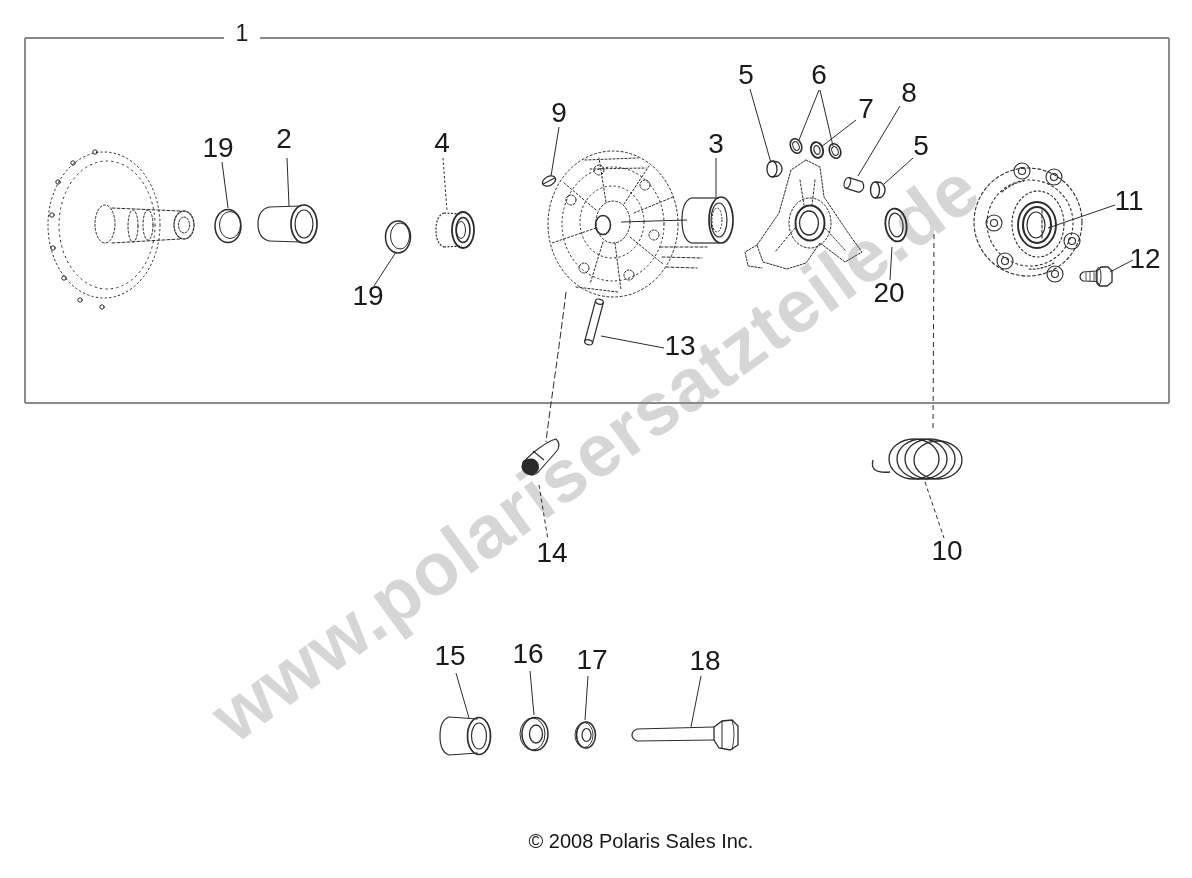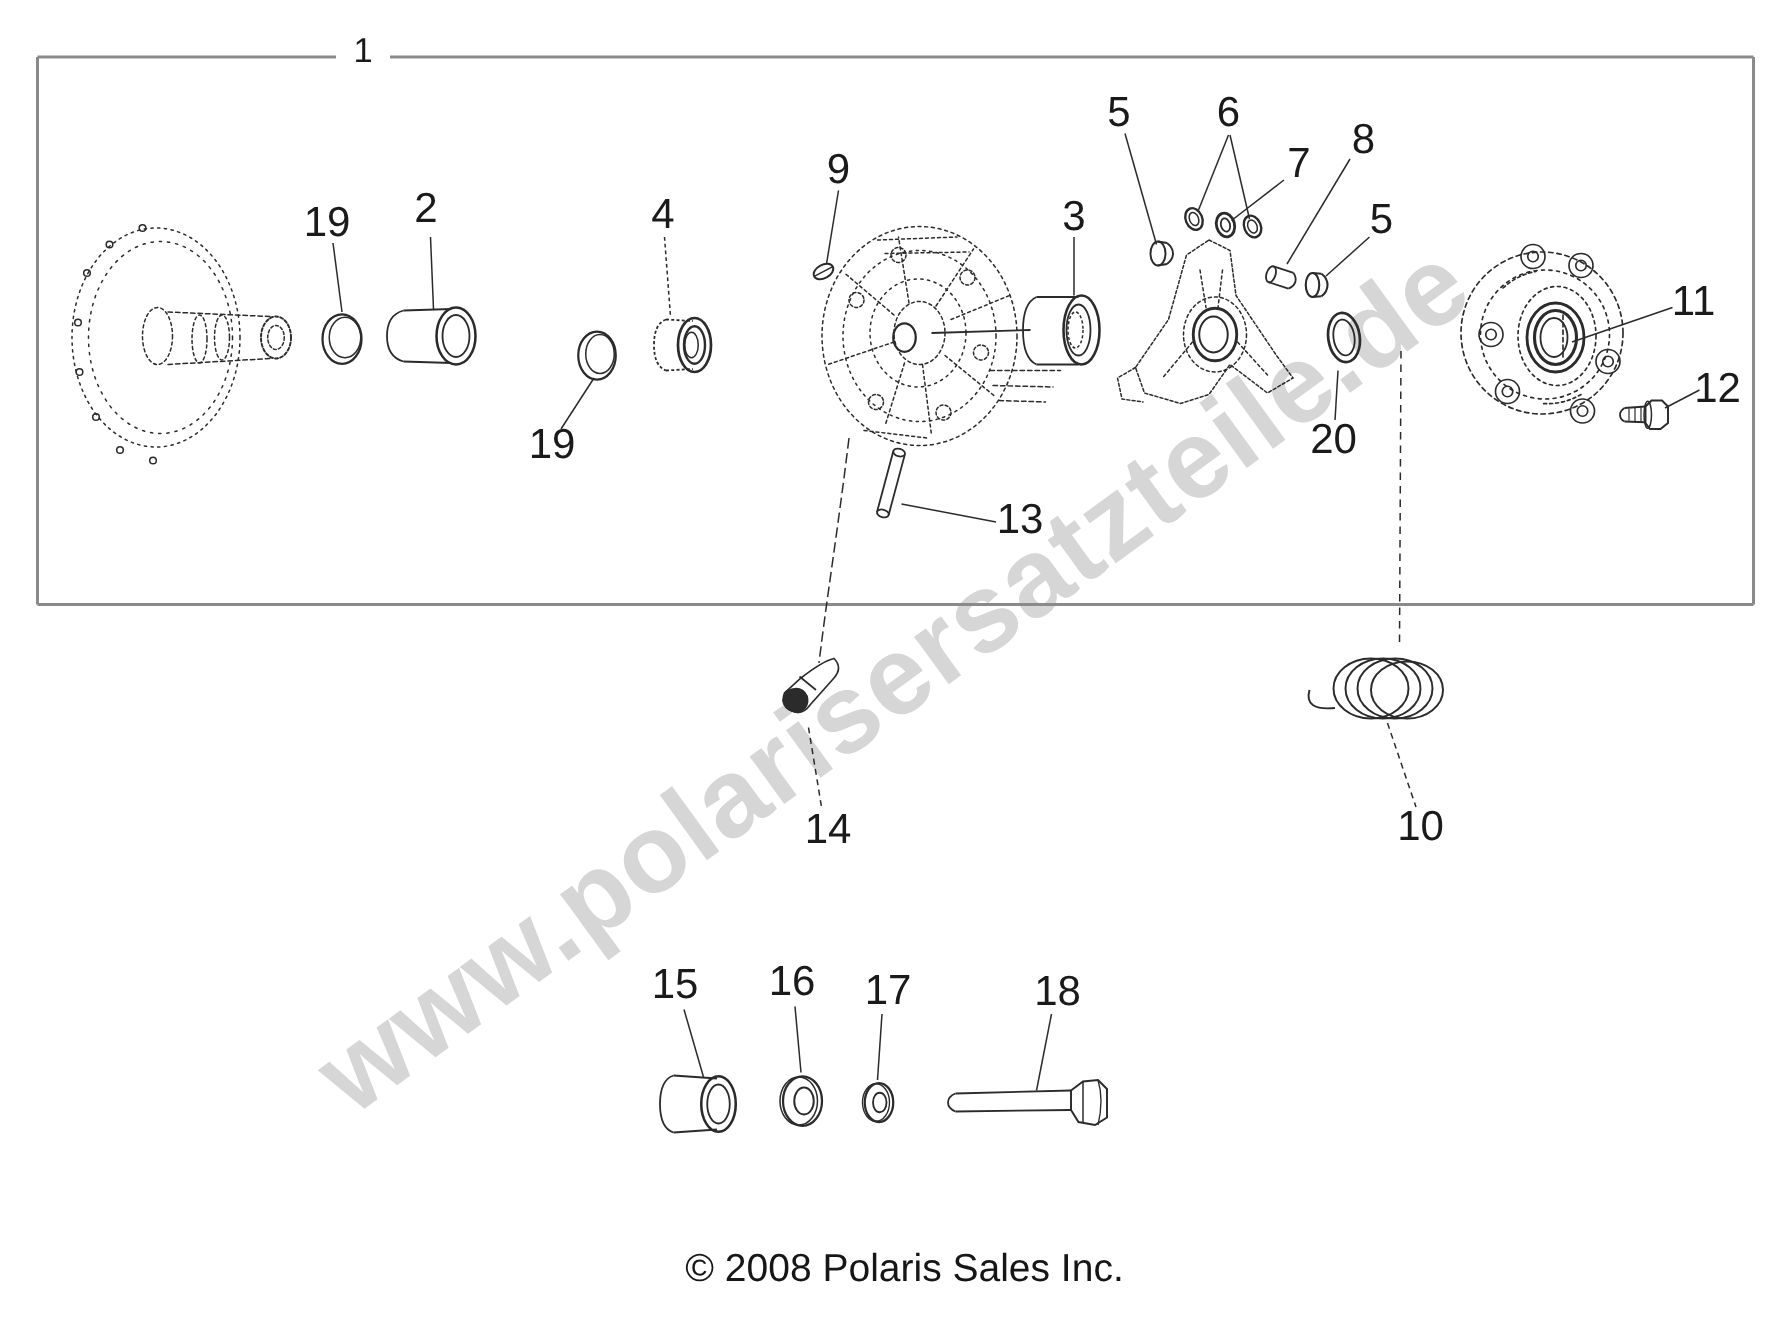--- a/index.html
+++ b/index.html
@@ -27,23 +27,23 @@
   }
   svg.diagram *{vector-effect:none;}
   .callout{
     font-family:"Liberation Sans", sans-serif;
     font-size:28px;
     fill:#1a1a1a;
   }
   .callout.small{font-size:23px;}
   .copyright{
     position:absolute;
-    left:603px;top:830px;
+    left:641px;top:830px;
     transform:translateX(-50%);
-    font-size:26px;
+    font-size:20px;
     color:#161616;
     white-space:nowrap;
     z-index:3;
   }
   .ln{stroke:#2b2b2b;fill:none;}
   .bd{stroke:#8a8a8a;stroke-width:2;fill:none;}
 </style>
 </head>
 <body>
 

